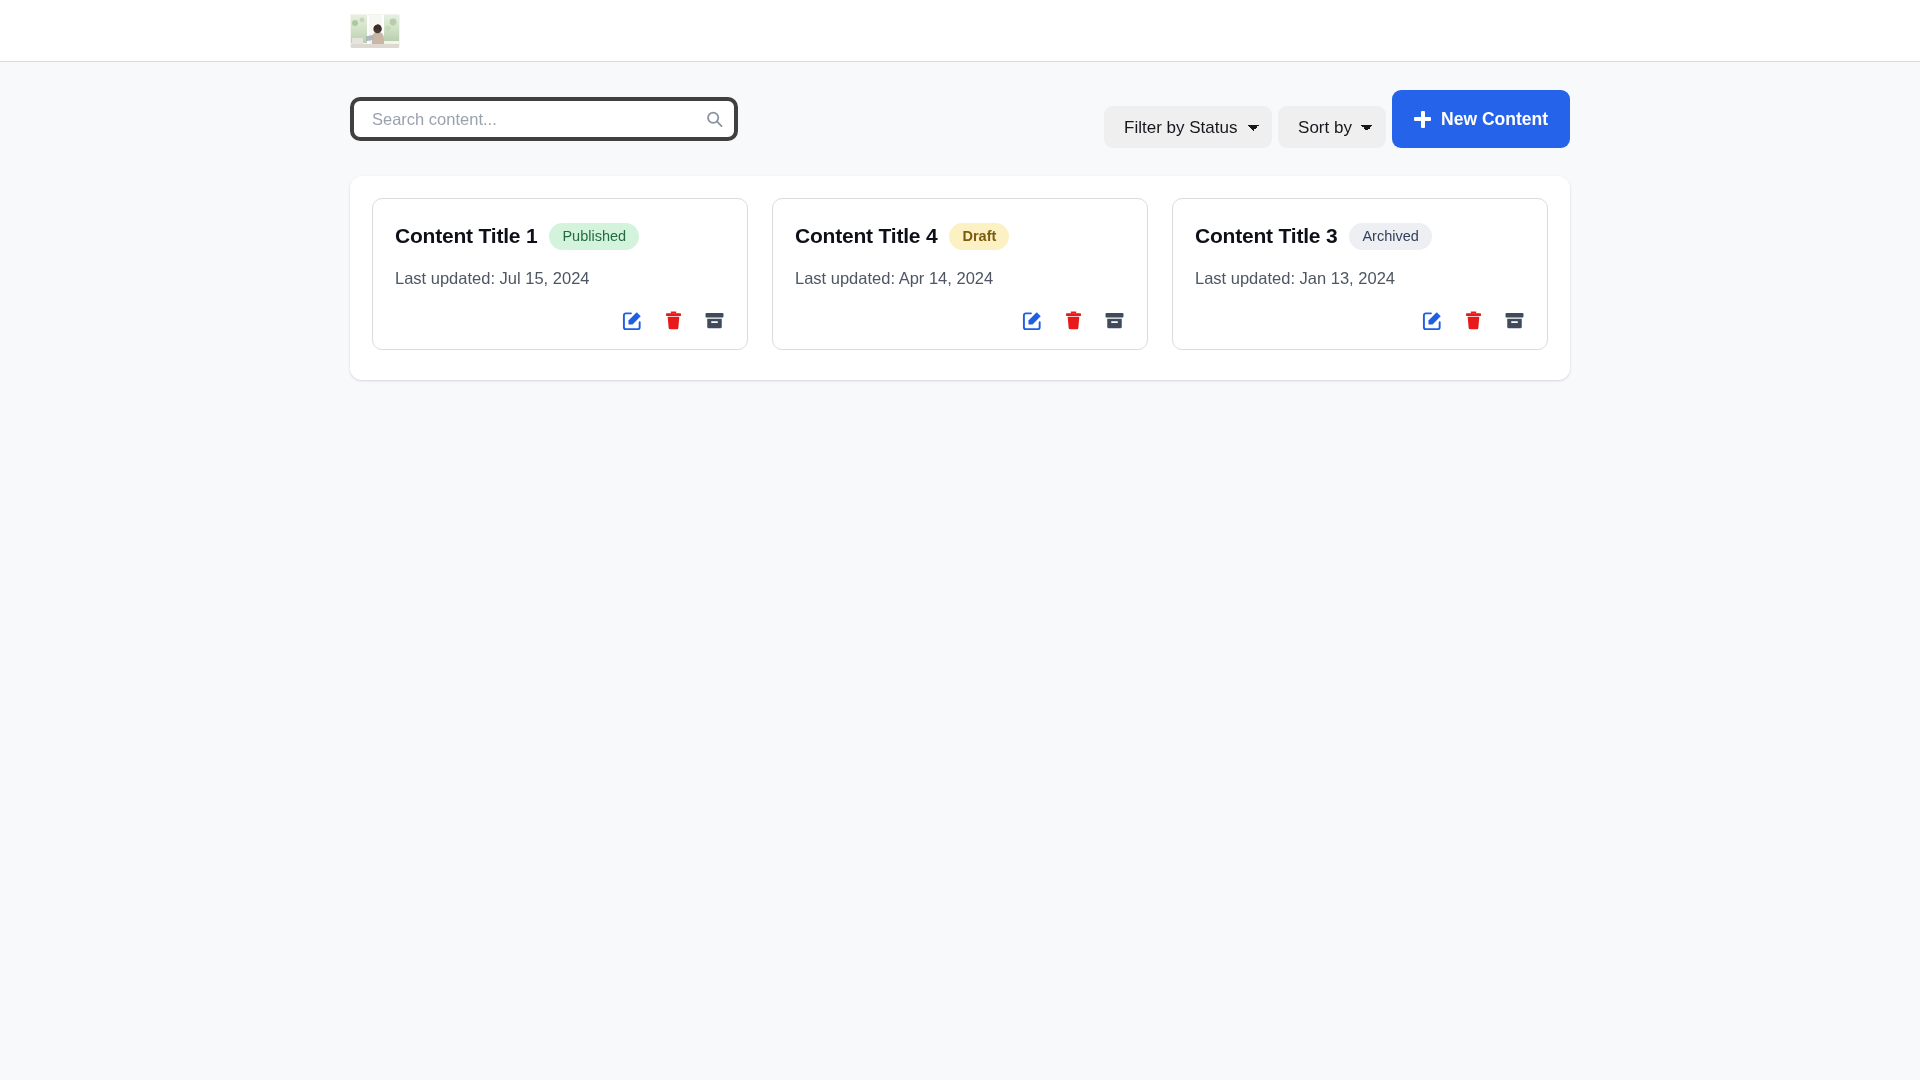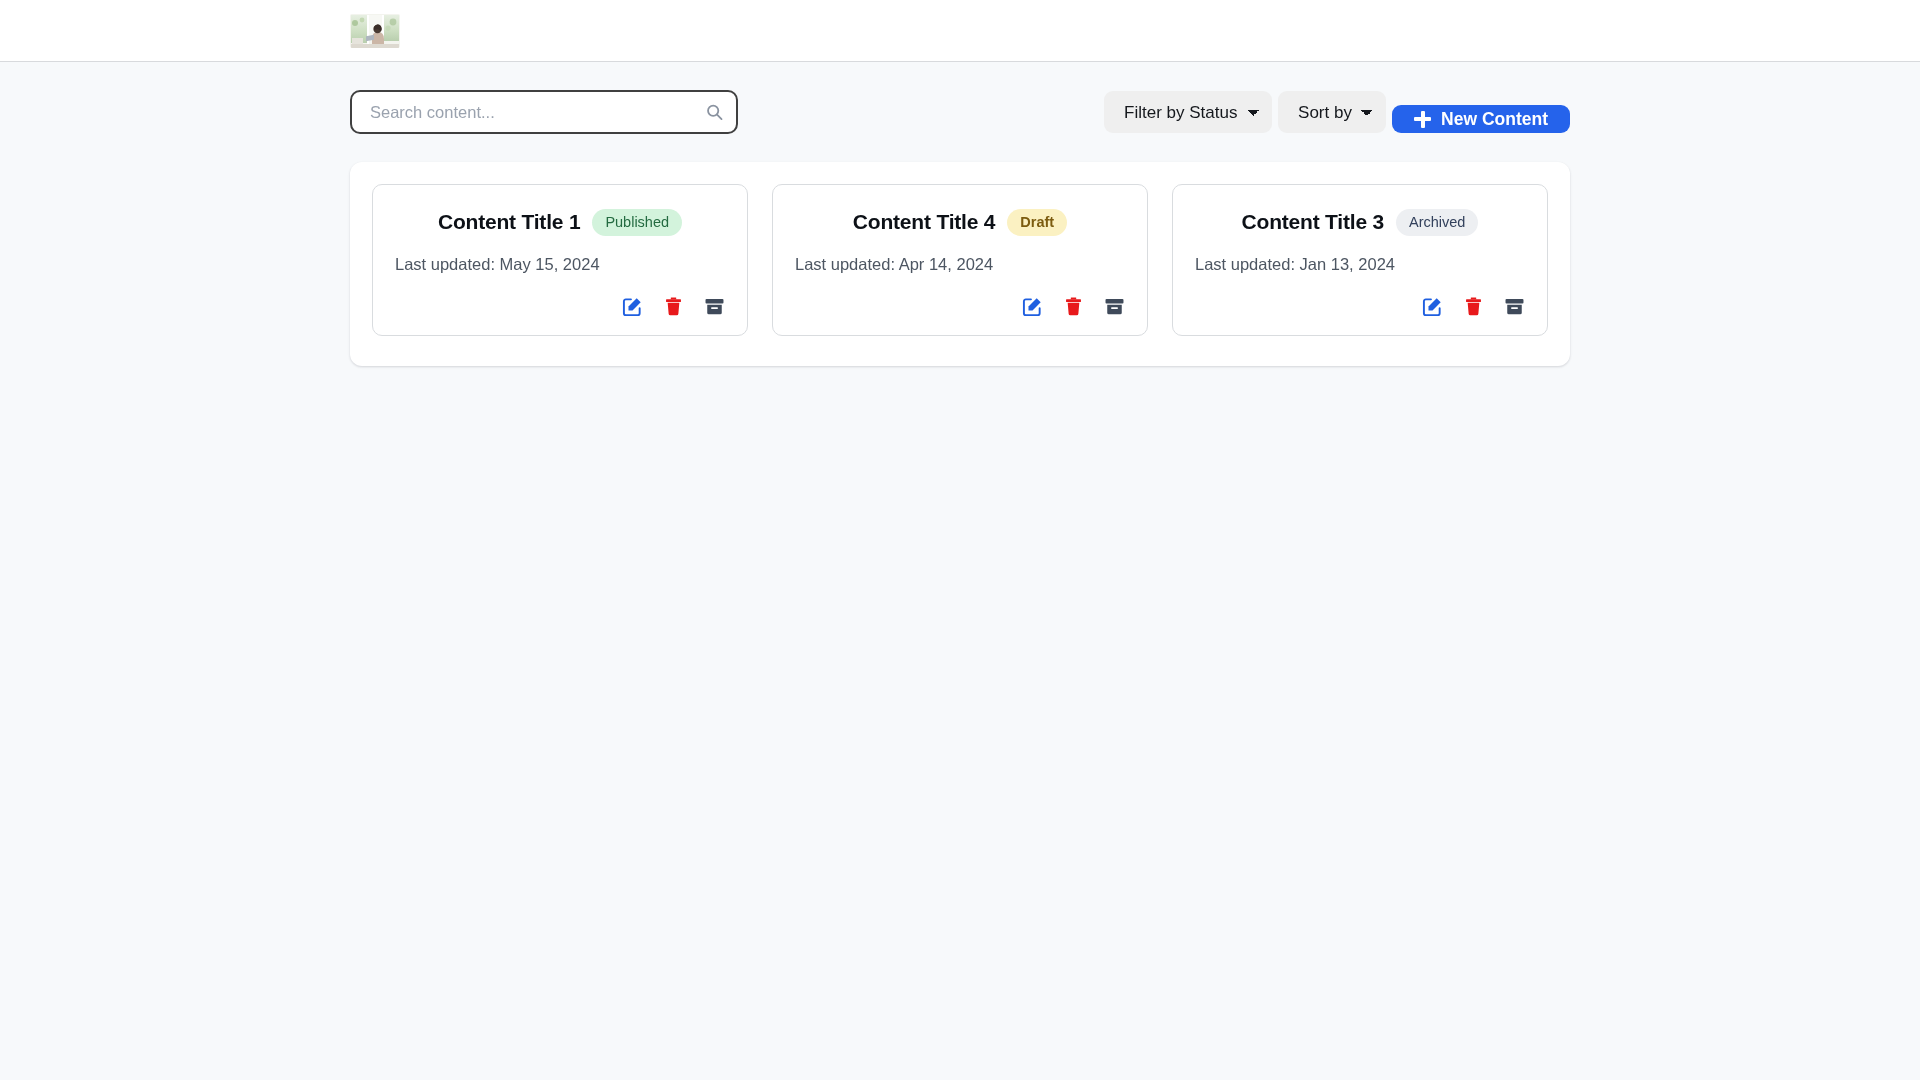--- a/index.html
+++ b/index.html
@@ -46,21 +46,21 @@
     padding-bottom: 28px;
   }
 
   .search-wrap {
     position: relative;
     width: 388px;
   }
   .search-input {
     width: 100%;
     height: 44px;
-    border: 2px solid #404040;
+    border: 4px solid #404040;
     border-radius: 10px;
     background: #ffffff;
     padding: 0 42px 0 18px;
     font-family: "Liberation Sans", sans-serif;
     font-size: 16.5px;
     color: #2c3340;
     outline: none;
   }
   .search-input::placeholder { color: #9aa2ae; }
   .search-icon {
@@ -98,21 +98,21 @@
       linear-gradient(45deg, transparent 50%, #15181d 50%),
       linear-gradient(135deg, #15181d 50%, transparent 50%);
     background-position:
       calc(100% - 19px) 19px,
       calc(100% - 13px) 19px;
     background-size: 6px 6px, 6px 6px;
     background-repeat: no-repeat;
   }
 
   .primary-btn {
-    height: 28px;
+    height: 58px;
     display: inline-flex;
     align-items: center;
     gap: 10px;
     background: #2563eb;
     color: #ffffff;
     border: none;
     border-radius: 9px;
     padding: 0 22px;
     font-family: "Liberation Sans", sans-serif;
     font-size: 17.5px;
@@ -154,21 +154,21 @@
     background: #ffffff;
     padding: 24px 22px 18px 22px;
     min-height: 152px;
     display: flex;
     flex-direction: column;
   }
 
   .card-head {
     display: flex;
     align-items: center;
-    justify-content: center;
+    justify-content: flex-start;
     gap: 12px;
   }
 
   .card-title {
     font-size: 21px;
     font-weight: 700;
     color: #0d1117;
     letter-spacing: -0.2px;
     white-space: nowrap;
   }
@@ -276,21 +276,21 @@
   </div>
 
   <section class="content-panel">
     <div class="card-grid">
 
       <article class="content-card">
         <div class="card-head">
           <h3 class="card-title">Content Title 1</h3>
           <span class="badge badge-published">Published</span>
         </div>
-        <div class="card-meta">Last updated: May 15, 2024</div>
+        <div class="card-meta">Last updated: Jul 15, 2024</div>
         <div class="card-actions">
           <button class="icon-btn ic-edit">
             <svg viewBox="0 0 22 22" fill="none" stroke="currentColor" stroke-width="2" stroke-linecap="round" stroke-linejoin="round" aria-hidden="true">
               <path d="M18.5 12.8V18a2 2 0 0 1-2 2H4a2 2 0 0 1-2-2V5.5a2 2 0 0 1 2-2h5.4"></path>
               <path d="M15.4 2.3l4.2 4.2-8.6 8.6H6.8v-4.2z" fill="currentColor" stroke="none"></path>
             </svg>
           </button>
           <button class="icon-btn ic-delete">
             <svg viewBox="0 0 22 22" aria-hidden="true">
               <rect x="3.2" y="3.4" width="15.6" height="2.9" rx="0.6" fill="currentColor"></rect>

